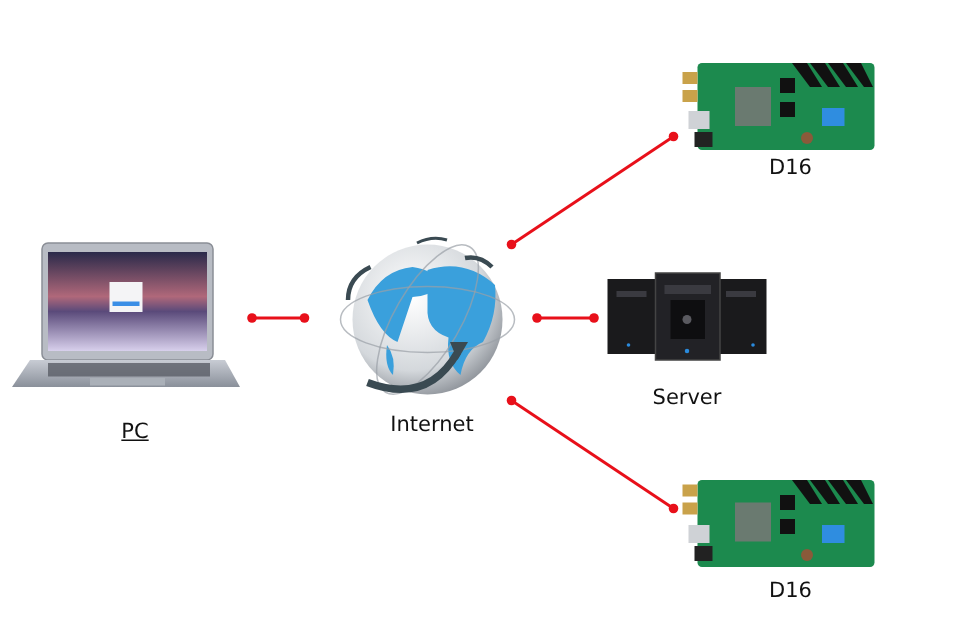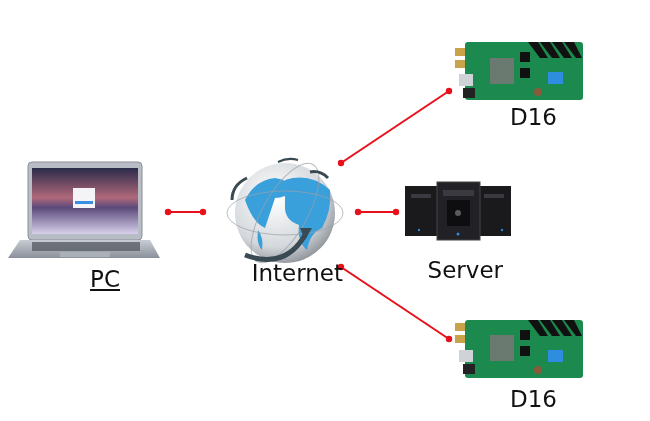--- a/index.html
+++ b/index.html
@@ -1,17 +1,17 @@
 <!DOCTYPE html>
 <html><head>
 <meta charset="utf-8">
 <style>
   html,body{margin:0;padding:0;background:#fff;}
   body{width:650px;height:421px;position:relative;overflow:hidden;font-family:"DejaVu Sans","Liberation Sans",sans-serif;}
-  .label{position:absolute;font-size:23px;color:#111;text-align:right;}
+  .label{position:absolute;font-size:14px;color:#111;text-align:center;}
   svg{position:absolute;left:0;top:0;}
 </style>
 </head>
 <body>
 
 <svg width="650" height="421">
 
   <g>
     <line x1="168" y1="212" x2="203" y2="212" stroke="#e8101a" stroke-width="2"></line>
     <circle cx="168" cy="212" r="3.2" fill="#e8101a"></circle>
@@ -121,17 +121,17 @@
         <polygon points="528,320 538,320 548,336 540,336"></polygon>
         <polygon points="540,320 550,320 560,336 552,336"></polygon>
         <polygon points="552,320 562,320 572,336 564,336"></polygon>
         <polygon points="564,320 574,320 582,336 576,336"></polygon>
       </g>
     <rect x="548" y="350" width="15" height="12" fill="#2f8de0"></rect>
     <circle cx="538" cy="370" r="4" fill="#8a5a3a"></circle>
   </g>
 </svg>
 
-<div class="label" style="left:60px;top:266px;width:60px;text-decoration:underline;">PC</div>
-<div class="label" style="left:233px;top:260px;width:110px;">Internet</div>
+<div class="label" style="left:60px;top:280px;width:60px;text-decoration:underline;">PC</div>
+<div class="label" style="left:233px;top:275px;width:110px;">Internet</div>
 <div class="label" style="left:413px;top:257px;width:90px;">Server</div>
 <div class="label" style="left:497px;top:104px;width:60px;">D16</div>
 <div class="label" style="left:497px;top:386px;width:60px;">D16</div>
 
 </body></html>

